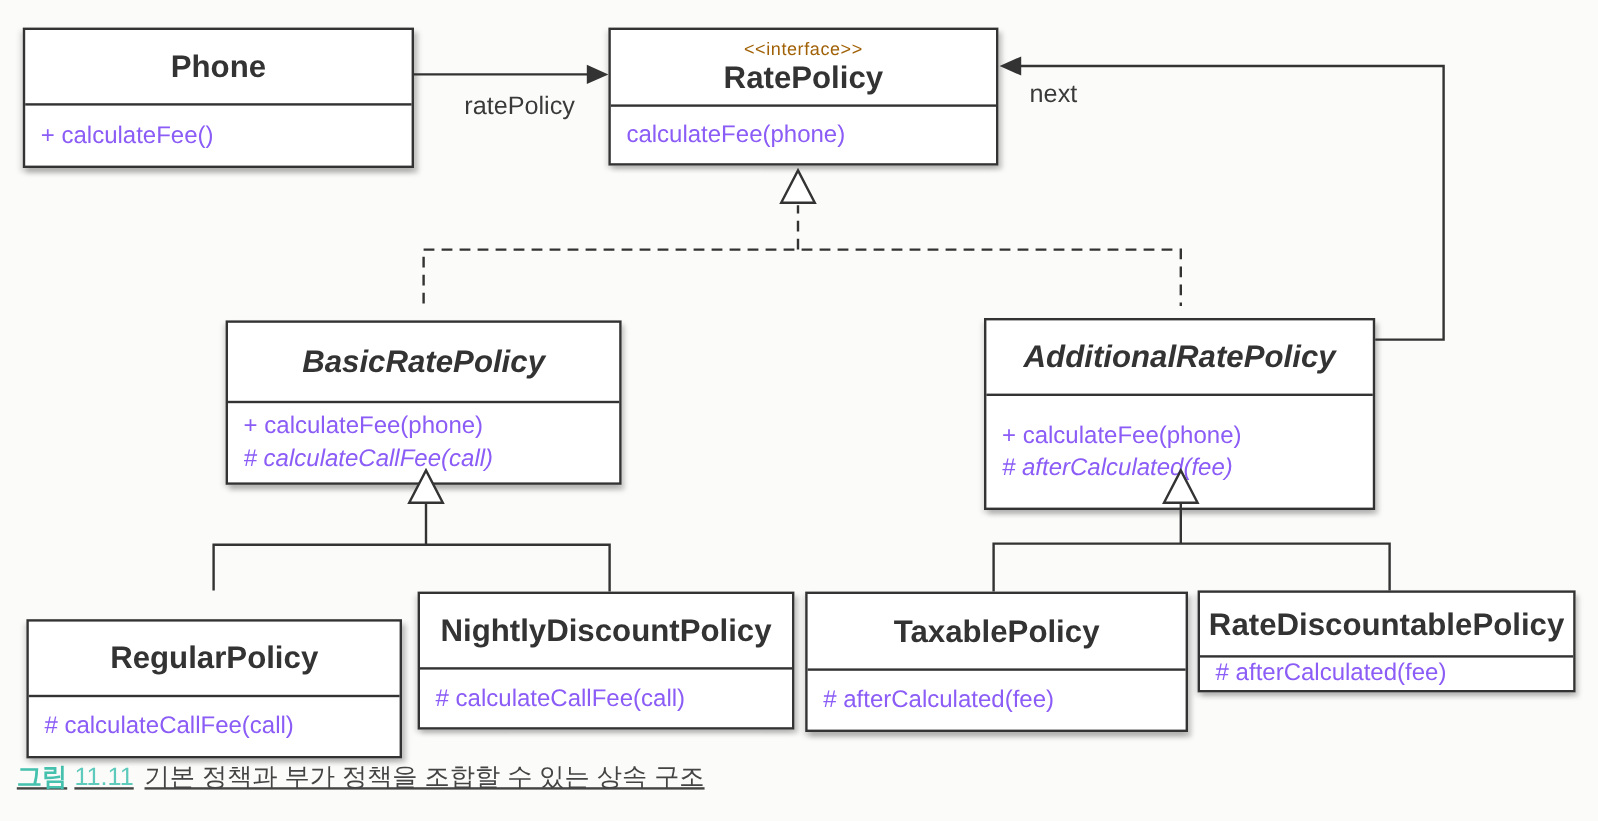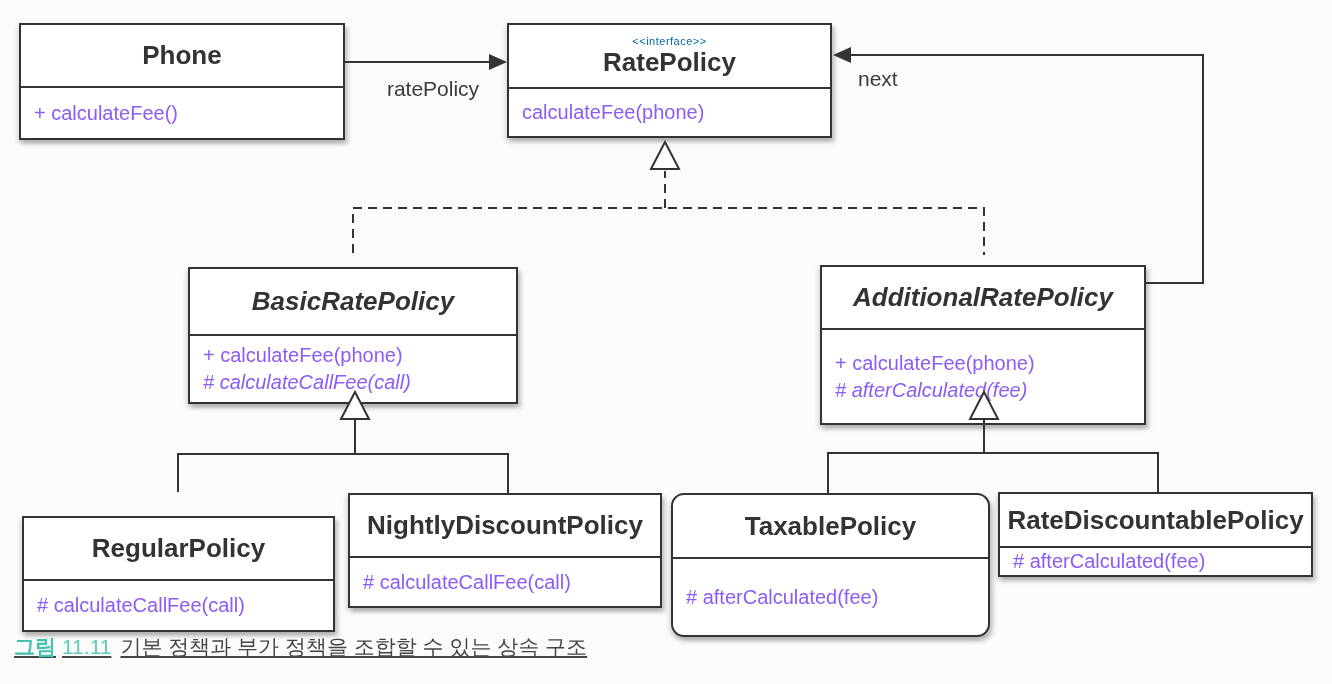--- a/index.html
+++ b/index.html
@@ -35,22 +35,22 @@
     justify-content: center;
     font-weight: bold;
     font-size: 26px;
     color: #333333;
     line-height: 1.08;
     border-bottom: 2px solid #333333;
   }
   .uml-title.abstract { font-style: italic; }
   .stereotype {
     font-weight: normal;
-    font-size: 11px;
-    color: #0369a1;
+    font-size: 15px;
+    color: #a16207;
     letter-spacing: 0.5px;
   }
   .uml-members {
     flex: 1;
     display: flex;
     flex-direction: column;
     justify-content: center;
     padding-left: 13px;
     font-size: 20px;
     color: #8b5cf6;
@@ -140,21 +140,21 @@
 
   <div class="uml-box" style="left:348px; top:493px; width:314px; height:115px;">
     <div class="uml-title" style="height:63px;">
       <span>NightlyDiscountPolicy</span>
     </div>
     <div class="uml-members">
       <div class="member"># calculateCallFee(call)</div>
     </div>
   </div>
 
-  <div class="uml-box" style="left:671px; top:493px; width:319px; height:144px;border-radius:13px;">
+  <div class="uml-box" style="left:671px; top:493px; width:319px; height:117px;">
     <div class="uml-title" style="height:64px;">
       <span>TaxablePolicy</span>
     </div>
     <div class="uml-members">
       <div class="member"># afterCalculated(fee)</div>
     </div>
   </div>
 
   <div class="uml-box" style="left:998px; top:492px; width:315px; height:85px;">
     <div class="uml-title" style="height:61px;">

